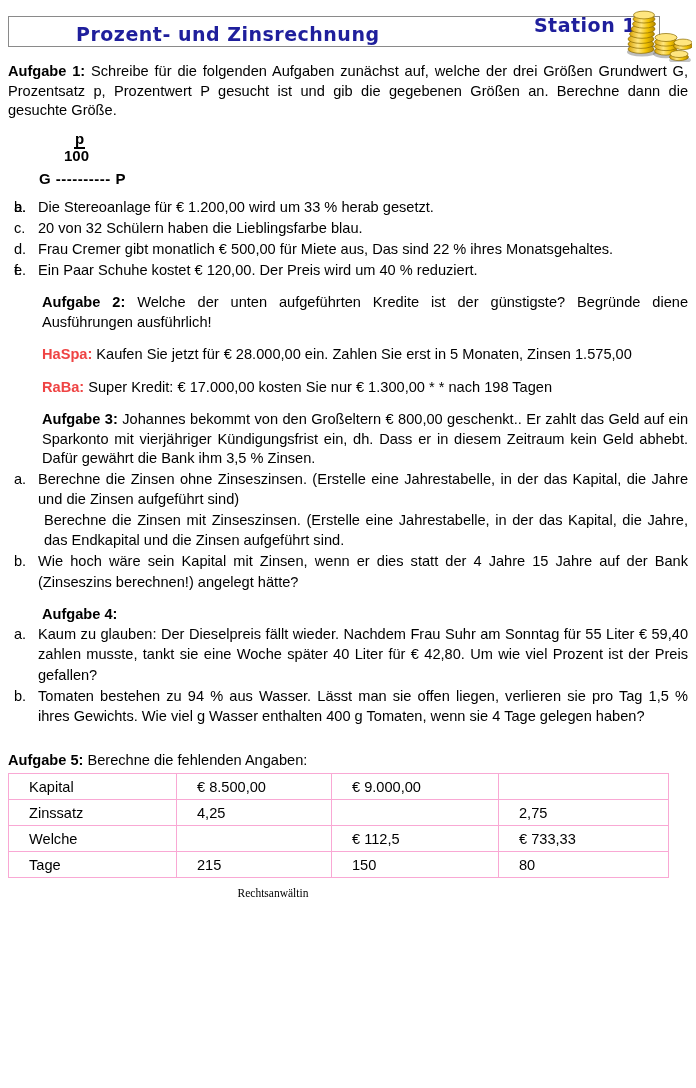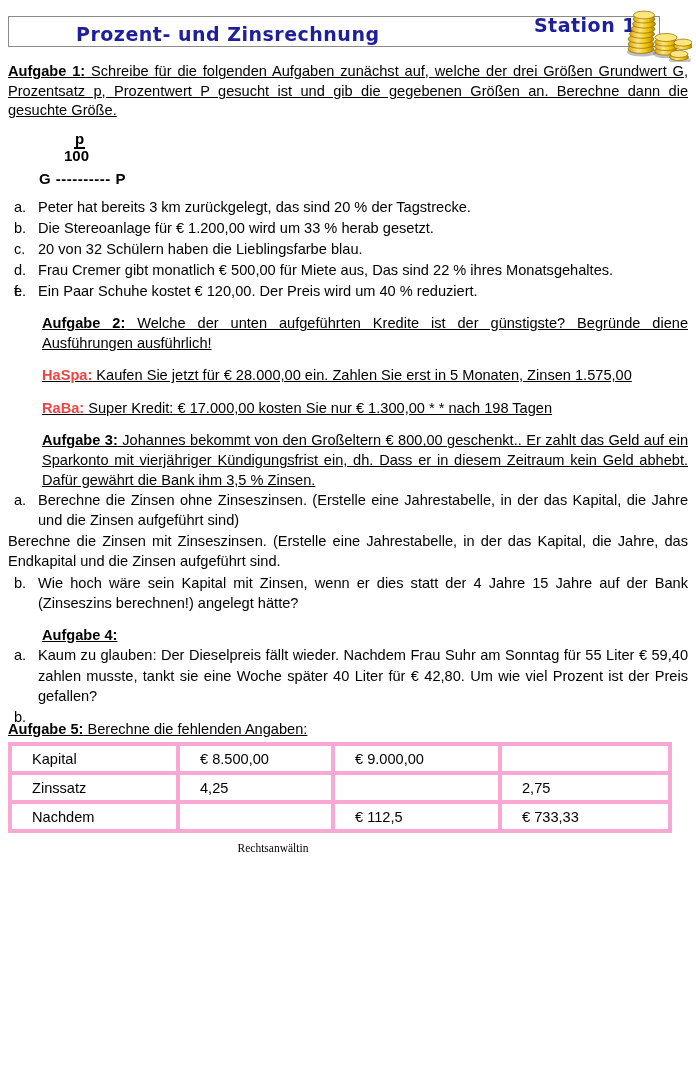--- a/index.html
+++ b/index.html
@@ -71,21 +71,20 @@
     height: 52px;
     pointer-events: none;
   }
 
   
   .block {
     font-size: 14.6px;
     line-height: 1.34;
     text-align: justify;
     margin: 0;
-    text-decoration: underline;
   }
   .block.mt { margin-top: 13px; margin-left: 34px; }
   .lbl { font-weight: 700; }
   .lbl-green { font-weight: 700; color: #ef4444; }
 
   
   .formula {
     position: relative;
     height: 56px;
     margin-top: 10px;
@@ -132,32 +131,33 @@
   ul.items > li.nojust { text-align: left; }
   ul.items > li > .mk {
     position: absolute;
     left: 6px;
     top: 0;
     width: 22px;
   }
   ul.items > li.plain {
     padding-left: 0;
     text-align: justify;
-  }
-
-  
-  .tbl-title { margin-top: 14px; }
+    margin-left: 36px;
+  }
+
+  
+  .tbl-title { margin-top: 25px; }
   table.sheet {
     border-collapse: collapse;
     width: 660px;
     margin-top: 3px;
     table-layout: fixed;
   }
   table.sheet td {
-    border: 4px solid #f9a8d4;
+    border: 1px solid #f9a8d4;
     height: 23px;
     padding: 1px 20px;
     font-size: 14.6px;
     vertical-align: middle;
   }
   table.sheet col.c0 { width: 168px; }
   table.sheet col.c1 { width: 155px; }
   table.sheet col.c2 { width: 167px; }
   table.sheet col.c3 { width: 170px; }
 
@@ -223,21 +223,21 @@
 
   <p class="block"><span class="lbl">Aufgabe 1:</span><span> Schreibe für die folgenden Aufgaben zunächst auf, welche der drei Größen Grundwert G, Prozentsatz p, Prozentwert P gesucht ist und gib die gegebenen Größen an. Berechne dann die gesuchte Größe.</span></p>
 
   <div class="formula">
     <span class="f-p">p</span>
     <span class="f-100">100</span>
     <span class="f-row">G  ---------- P</span>
   </div>
 
   <ul class="items">
-    <li><span class="mk">a.</span><span>Peter hat bereits 3 km zurückgelegt, das sind 20 % der Tagstrecke.</span></li>
+    <li><span class="mk">a.</span></li>
     <li><span class="mk">b.</span><span>Die Stereoanlage für € 1.200,00 wird um 33 % herab gesetzt.</span></li>
     <li><span class="mk">c.</span><span>20 von 32 Schülern haben die Lieblingsfarbe blau.</span></li>
     <li><span class="mk">d.</span><span>Frau Cremer gibt monatlich € 500,00 für Miete aus, Das sind 22 % ihres Monatsgehaltes.</span></li>
     <li class="nojust"><span class="mk">e.</span></li>
     <li class="nojust"><span class="mk">f.</span><span>Ein Paar Schuhe kostet € 120,00. Der Preis wird um 40 % reduziert.</span></li>
   </ul>
 
   <p class="block mt"><span class="lbl">Aufgabe 2:</span><span> Welche der unten aufgeführten Kredite ist der günstigste? Begründe diene Ausführungen ausführlich!</span></p>
 
   <p class="block mt"><span class="lbl-green">HaSpa:</span><span> Kaufen Sie jetzt für € 28.000,00 ein. Zahlen Sie erst in 5 Monaten, Zinsen 1.575,00</span></p>
@@ -250,21 +250,21 @@
   <ul class="items" style="margin-top:0">
     <li><span class="mk">a.</span><span>Berechne die Zinsen ohne Zinseszinsen. (Erstelle eine Jahrestabelle, in der das Kapital, die Jahre und die Zinsen aufgeführt sind)</span></li>
     <li class="plain"><span>Berechne die Zinsen mit Zinseszinsen. (Erstelle eine Jahrestabelle, in der das Kapital, die Jahre, das Endkapital und die Zinsen aufgeführt sind.</span></li>
     <li><span class="mk">b.</span><span>Wie hoch wäre sein Kapital mit Zinsen, wenn er dies statt der 4 Jahre 15 Jahre auf der Bank (Zinseszins berechnen!) angelegt hätte?</span></li>
   </ul>
 
   <p class="block mt"><span class="lbl">Aufgabe 4:</span><span></span></p>
 
   <ul class="items" style="margin-top:0">
     <li><span class="mk">a.</span><span>Kaum zu glauben: Der Dieselpreis fällt wieder. Nachdem Frau Suhr am Sonntag für 55 Liter € 59,40 zahlen musste, tankt sie eine Woche später 40 Liter für € 42,80. Um wie viel Prozent ist der Preis gefallen?</span></li>
-    <li><span class="mk">b.</span></li>
+    <li><span class="mk">b.</span><span>Tomaten bestehen zu 94 % aus Wasser. Lässt man sie offen liegen, verlieren sie pro Tag 1,5 % ihres Gewichts. Wie viel g Wasser enthalten 400 g Tomaten, wenn sie 4 Tage gelegen haben?</span></li>
   </ul>
 
   <p class="block tbl-title"><span class="lbl">Aufgabe 5:</span><span> Berechne die fehlenden Angaben:</span></p>
 
   <table class="sheet">
     <colgroup>
         <col class="c0">
         <col class="c1">
         <col class="c2">
         <col class="c3">
@@ -276,23 +276,29 @@
         <td>€ 9.000,00</td>
         <td></td>
       </tr>
       <tr>
         <td>Zinssatz</td>
         <td>4,25</td>
         <td></td>
         <td>2,75</td>
       </tr>
       <tr>
-        <td>Nachdem</td>
+        <td>Welche</td>
         <td></td>
         <td>€ 112,5</td>
         <td>€ 733,33</td>
       </tr>
+      <tr>
+        <td>Tage</td>
+        <td>215</td>
+        <td>150</td>
+        <td>80</td>
+      </tr>
     </tbody>
   </table>
 
   <div class="signature">Rechtsanwältin</div>
 
 </div>
 
 </body></html>

